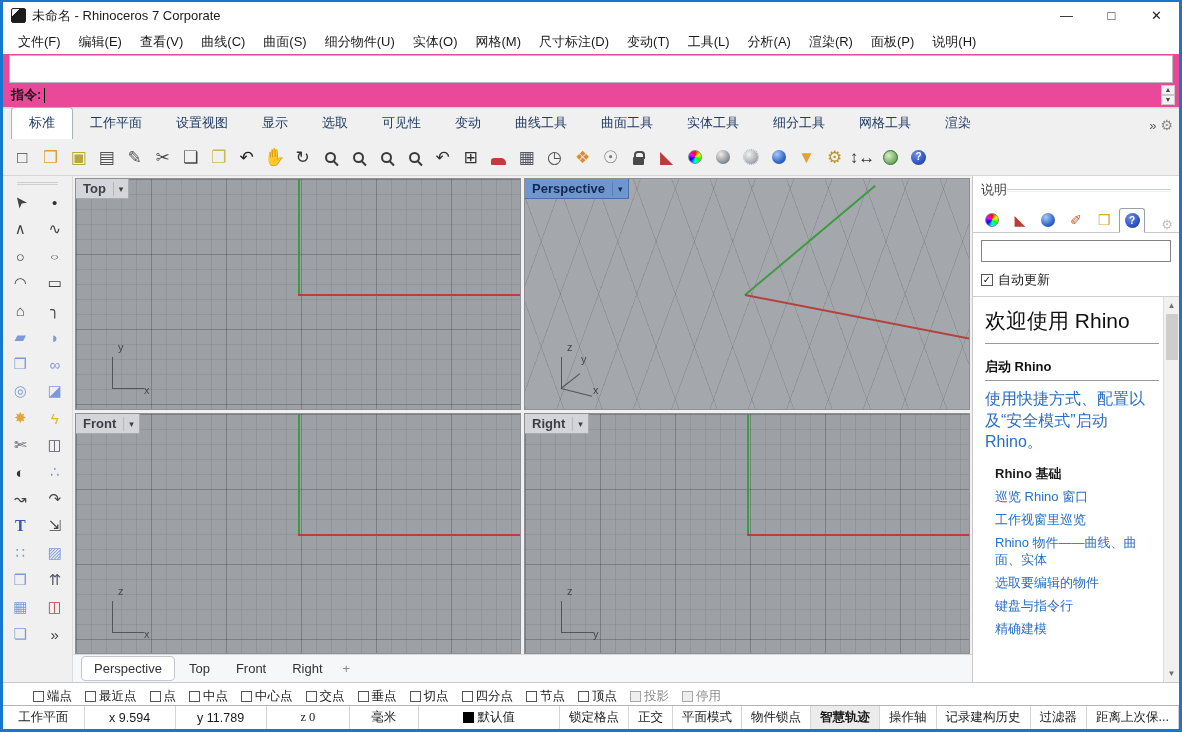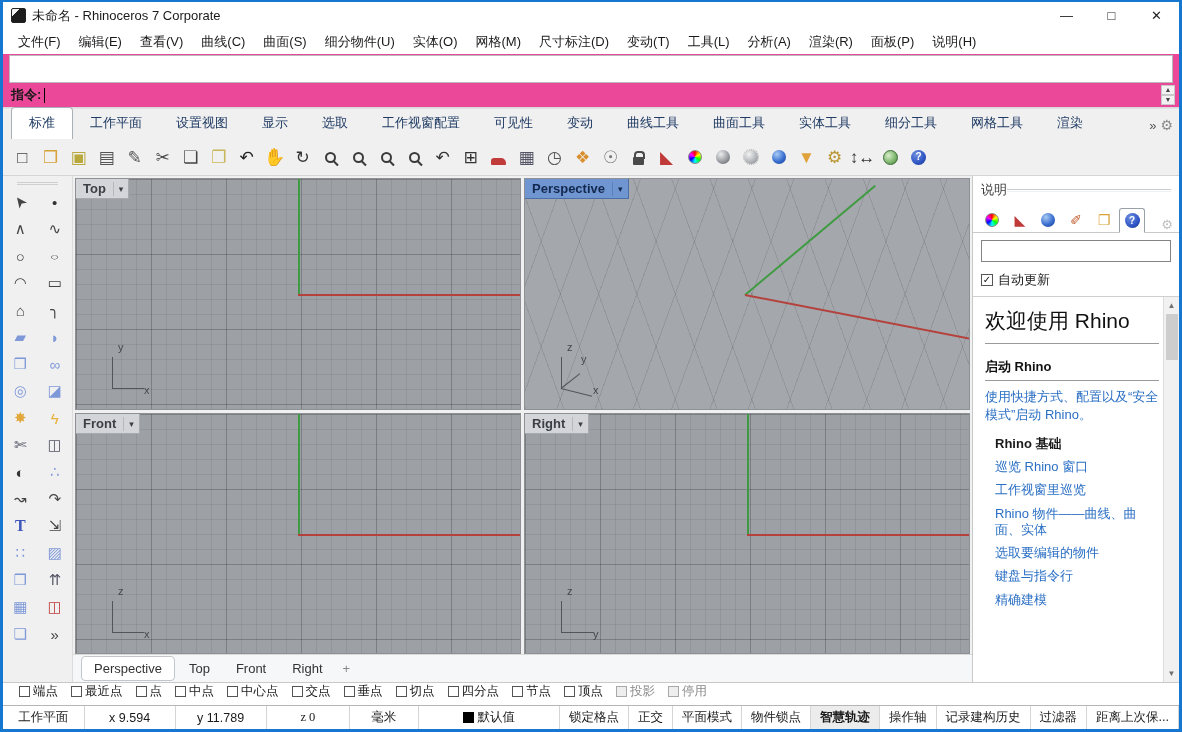--- a/index.html
+++ b/index.html
@@ -109,31 +109,31 @@
   .hp-gear{margin-left:auto;color:#c0c0c0;font-size:13px;padding-right:2px}
   .hp-search{margin:7px 8px 4px 8px;height:22px;border:1px solid #848484;background:#fff}
   .hp-check{display:flex;align-items:center;gap:5px;padding:5px 8px 7px 8px;border-bottom:1px solid #cfcfcf;font-size:13px}
   .cb{width:12px;height:12px;border:1px solid #555;background:#fff;display:inline-flex;align-items:center;justify-content:center;font-size:10px;color:#111;flex:0 0 auto}
   .cb.checked::after{content:"✓";margin-top:-1px}
   .hp-body{flex:1;display:flex;min-height:0}
   .hp-content{flex:1;padding:12px 4px 0 12px;overflow:hidden;min-width:0}
   .hp-content h1{font-size:21px;line-height:1.15;color:#101010;border-bottom:1px solid #9a9a9a;padding-bottom:10px;margin-bottom:14px;font-weight:normal}
   .hp-content h2{font-size:17px;color:#101010;margin:6px 0 10px 0;font-weight:bold}
   .hp-content h3{font-size:13px;color:#101010;border-bottom:1px solid #9a9a9a;padding-bottom:4px;margin:10px 0 7px 0;font-weight:bold}
-  .hp-link-p{color:#2a6fc4;font-size:13px;line-height:1.35;margin-bottom:12px}
+  .hp-link-p{color:#2a6fc4;font-size:16px;line-height:1.35;margin-bottom:12px}
   .hp-basics{font-weight:bold;font-size:13px;margin:6px 0 6px 10px}
   .hp-links{margin-left:10px;display:flex;flex-direction:column;gap:7px}
   .hp-links span{color:#2a6fc4;font-size:13px;line-height:1.25}
   .hp-scroll{width:16px;background:#f1f1f1;border-left:1px solid #dcdcdc;display:flex;flex-direction:column;align-items:center;flex:0 0 auto}
   .hp-scroll .arr{font-size:8px;color:#707070;padding:4px 0}
   .hp-scroll .thumb{width:12px;height:46px;background:#cdcdcd;border-radius:1px}
   .hp-scroll .space{flex:1}
 
   
-  .osnap{height:23px;background:#fff;border-top:1px solid #c9c9c9;display:flex;align-items:flex-start;gap:13px;padding-left:16px;flex:0 0 auto;font-size:12.5px;overflow:hidden}
+  .osnap{height:23px;background:#fff;border-top:1px solid #c9c9c9;display:flex;align-items:flex-end;gap:13px;padding-left:30px;flex:0 0 auto;font-size:12.5px;overflow:hidden}
   .os-item{display:flex;align-items:center;gap:3px;white-space:nowrap}
   .os-item .cb{width:11px;height:11px}
   .os-item.muted{color:#8a8a8a}
   .os-item.muted .cb{border-color:#a8a8a8;background:#eee}
 
   
   .statusbar{height:24px;background:#fff;border-top:1px solid #b5b5b5;display:flex;align-items:stretch;flex:0 0 auto;font-size:12.5px;overflow:hidden}
   .sb-cell{display:flex;align-items:center;justify-content:center;padding:0 9px;border-right:1px solid #d5d5d5;white-space:nowrap;gap:4px}
   .sb-cell.bold{font-weight:bold;background:#ececec}
   .sb-cell.grow{flex:1;border-right:none;padding:0}
@@ -186,21 +186,20 @@
   </div>
 
   <div class="tabrow">
     <div class="tabbar">
 
     <span class="ttab active">标准</span>
         <span class="ttab">工作平面</span>
         <span class="ttab">设置视图</span>
         <span class="ttab">显示</span>
         <span class="ttab">选取</span>
-        <span class="ttab">工作视窗配置</span>
         <span class="ttab">可见性</span>
         <span class="ttab">变动</span>
         <span class="ttab">曲线工具</span>
         <span class="ttab">曲面工具</span>
         <span class="ttab">实体工具</span>
         <span class="ttab">细分工具</span>
         <span class="ttab">网格工具</span>
         <span class="ttab">渲染</span>
       </div>
     <div class="tab-extra">

